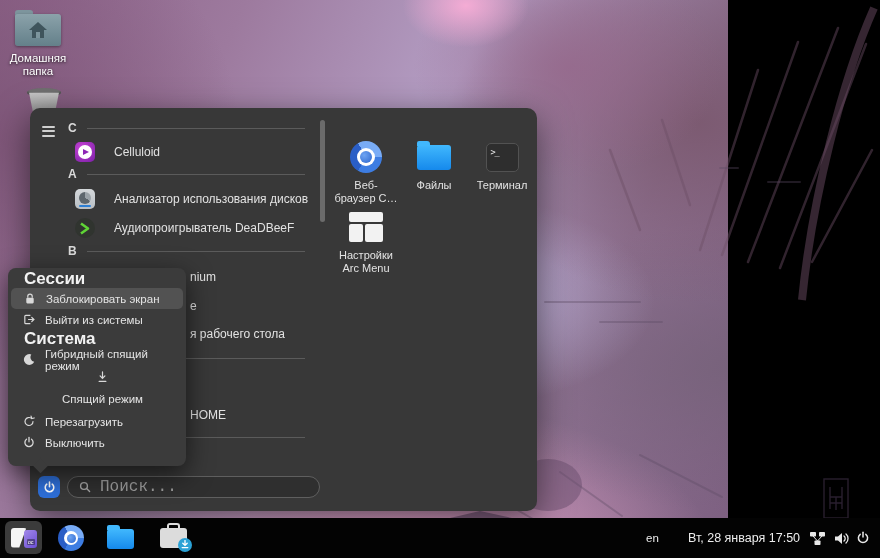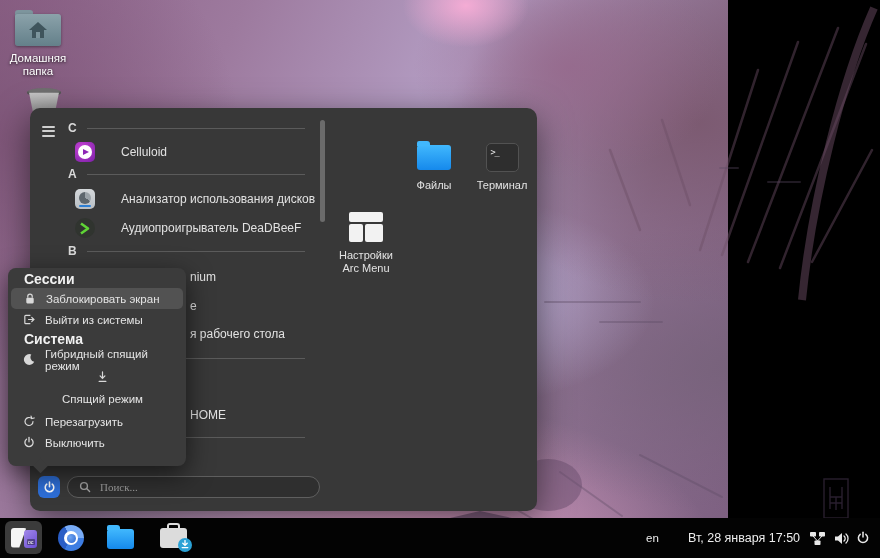--- a/index.html
+++ b/index.html
@@ -31,21 +31,21 @@
   .trashrim{position:absolute;z-index:2;width:34px;height:9px;border-radius:50%;
     background:#6f6f6f;box-shadow:inset 0 -2px 2px rgba(0,0,0,.3);}
 
   
   .panel{position:absolute;left:30px;top:108px;width:507px;height:403px;z-index:5;
     background:#383838;border-radius:10px;box-shadow:0 10px 34px rgba(0,0,0,.55);}
   .hamb{position:absolute;left:5px;top:13px;width:24px;height:20px;padding:2px;cursor:pointer;}
   .hamb i{display:block;width:13px;height:2px;margin:2.6px 0 0 5px;background:#cfcfcf;border-radius:1px;}
   .letter{position:absolute;font-size:12px;font-weight:bold;color:#dadada;height:16px;line-height:16px;}
   .secline{position:absolute;height:1px;background:#5b5b5b;width:218px;left:57px;}
-  .approw{position:absolute;left:38px;height:24px;display:flex;align-items:center;gap:26px;color:#e2e2e2;
+  .approw{position:absolute;left:38px;height:24px;display:flex;align-items:center;gap:19px;color:#e2e2e2;
     font-size:12px;cursor:pointer;}
   .approw .ic{width:20px;height:20px;flex:0 0 20px;margin-left:7px;}
   .cliprow{position:absolute;left:160px;height:22px;line-height:22px;color:#e2e2e2;font-size:12px;cursor:pointer;}
 
   .icround{width:20px;height:20px;border-radius:5px;position:relative;}
   .ic-cell{background:radial-gradient(circle at 35% 30%,#c845d6,#7a1ea6);}
   .ic-cell .wc{position:absolute;inset:3px;background:#fff;border-radius:50%;}
   .ic-cell .tri{position:absolute;left:8px;top:6.5px;width:0;height:0;
     border-left:6px solid #8d27b5;border-top:3.5px solid transparent;border-bottom:3.5px solid transparent;}
   .ic-disk{background:linear-gradient(180deg,#d4d8db,#b9bfc4);}
@@ -83,29 +83,29 @@
   .arcicon .t{left:0;top:0;width:34px;height:10px;}
   .arcicon .l{left:0;top:12px;width:14px;height:18px;}
   .arcicon .r{left:16px;top:12px;width:18px;height:18px;}
 
   
   .pwr{position:absolute;left:8px;top:368px;width:22px;height:22px;border-radius:6px;background:#2e6fd8;
     display:flex;align-items:center;justify-content:center;cursor:pointer;}
   .searchbox{position:absolute;left:37px;top:368px;width:253px;height:22px;border-radius:11px;
     background:#2f2f2f;border:1px solid #5f5f5f;display:flex;align-items:center;box-sizing:border-box;padding:0 8px;}
   .searchbox svg{flex:0 0 auto;margin:0 7px 0 3px;}
-  .searchbox input{flex:1;background:transparent;border:none;outline:none;color:#cfcfcf;font-size:11px;
-    font-family:Liberation Serif, serif;}
+  .searchbox input{flex:1;background:transparent;border:none;outline:none;color:#cfcfcf;font-size:16px;
+    font-family:Liberation Mono, monospace;}
   .searchbox input::placeholder{color:#9b9b9b;}
 
   
   .popup{position:absolute;left:8px;top:268px;width:178px;height:198px;z-index:10;background:#3b3b3b;
     border-radius:8px;box-shadow:0 8px 26px rgba(0,0,0,.6);}
   .popup .tail{position:absolute;left:27px;bottom:-5px;width:11px;height:11px;background:#3b3b3b;transform:rotate(45deg);}
-  .pophead{position:absolute;left:16px;height:16px;line-height:16px;font-size:14px;font-weight:bold;color:#f2f2f2;text-align:right;}
+  .pophead{position:absolute;left:16px;height:16px;line-height:16px;font-size:17px;font-weight:bold;color:#f2f2f2;text-align:right;}
   .popitem{position:absolute;left:3px;right:3px;height:21px;display:flex;align-items:center;gap:9px;
     padding-left:11px;color:#e4e4e4;font-size:11.5px;border-radius:5px;cursor:pointer;}
   .popitem.hl{background:#525252;}
   .popitem svg{flex:0 0 14px;}
 
   
   .taskbar{position:absolute;left:0;bottom:0;width:880px;height:40px;background:#030303;z-index:20;}
   .tbtn{position:absolute;display:flex;align-items:center;justify-content:center;cursor:pointer;}
   .menubtn{left:5px;top:3px;width:37px;height:33px;border-radius:6px;background:#3b3b3b;}
   .oslogo{position:relative;width:26px;height:20px;}
@@ -216,20 +216,30 @@
 
     <div class="cliprow" style="top:158px;">nium</div>
     <div class="cliprow" style="top:187px;">e</div>
     <div class="cliprow" style="top:215px;">я рабочего стола</div>
     <div class="secline" style="top:249.5px;"></div>
     <div class="cliprow" style="top:296px;">HOME</div>
     <div class="secline" style="top:328.5px;"></div>
 
     <div class="scrollbar"></div>
 
+    <div class="tile" style="left:302px;top:30px;">
+      <div class="iwrap">
+          <div class="chromium s32">
+        <div class="ring"></div>
+            <div class="dot"></div>
+          </div>
+        </div>
+      <div>Веб-</div>
+      <div>браузер C…</div>
+    </div>
 
     <div class="tile" style="left:370px;top:30px;">
       <div class="iwrap">
           <div class="folder s34"></div>
         </div>
       <div>Файлы</div>
     </div>
 
     <div class="tile" style="left:438px;top:30px;">
       <div class="iwrap">

